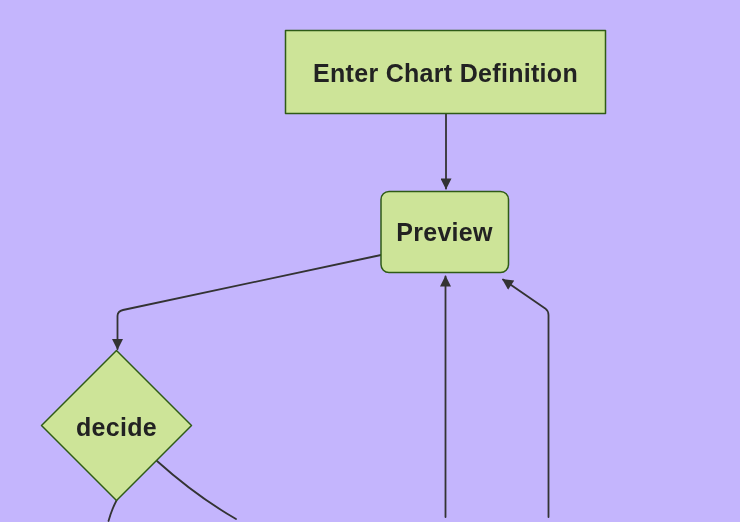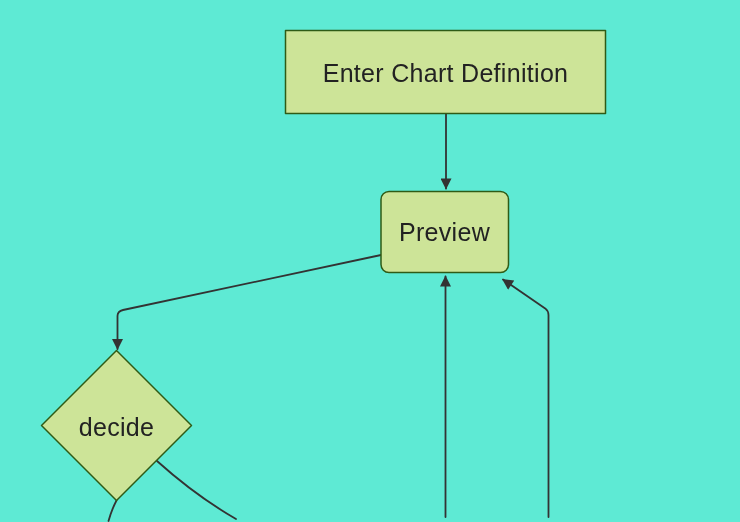--- a/index.html
+++ b/index.html
@@ -8,21 +8,22 @@
     width: 740px;
     height: 522px;
     overflow: hidden;
     background: #ffffff;
     font-family: "Liberation Sans", sans-serif;
   }
   .canvas {
     position: relative;
     width: 740px;
     height: 522px;
-    background: #5eead4;
+    background: #c4b5fd;
+    font-weight: bold;
   }
   svg { display: block; }
   .edge-path {
     fill: none;
     stroke: #333333;
     stroke-width: 1.8;
     stroke-linecap: round;
     stroke-linejoin: round;
   }
   .node-shape {

